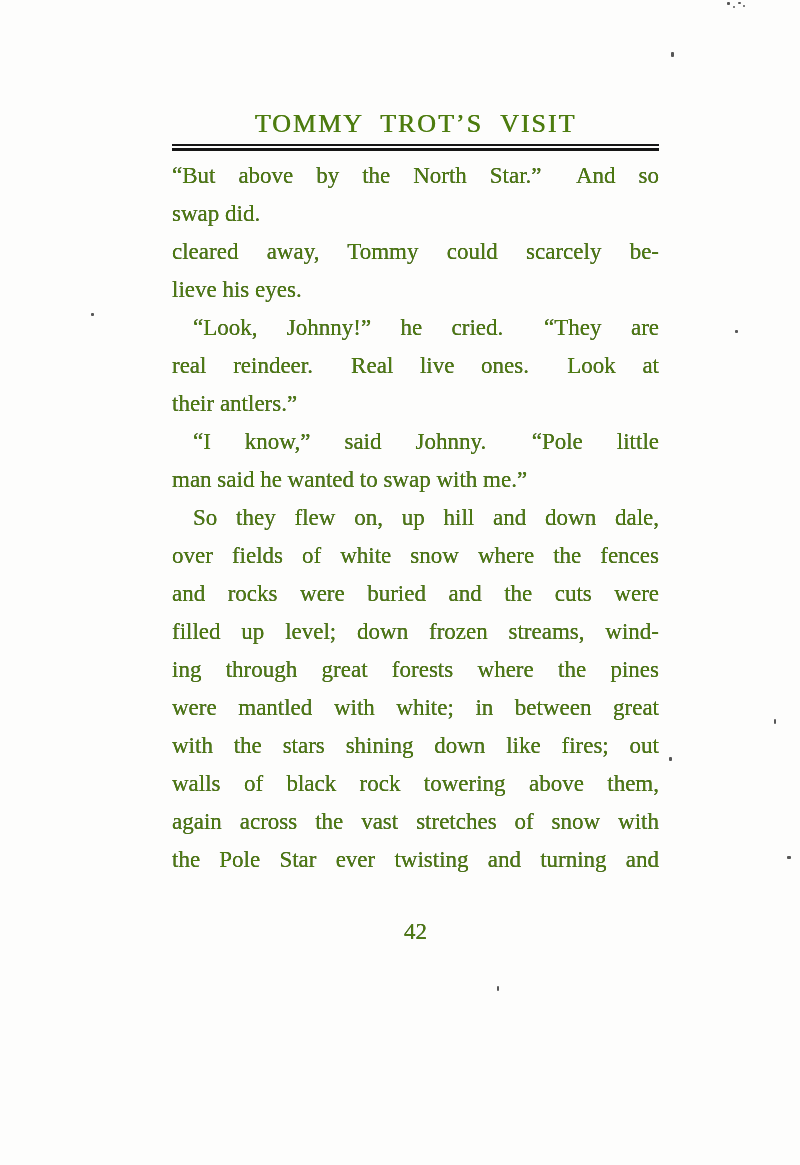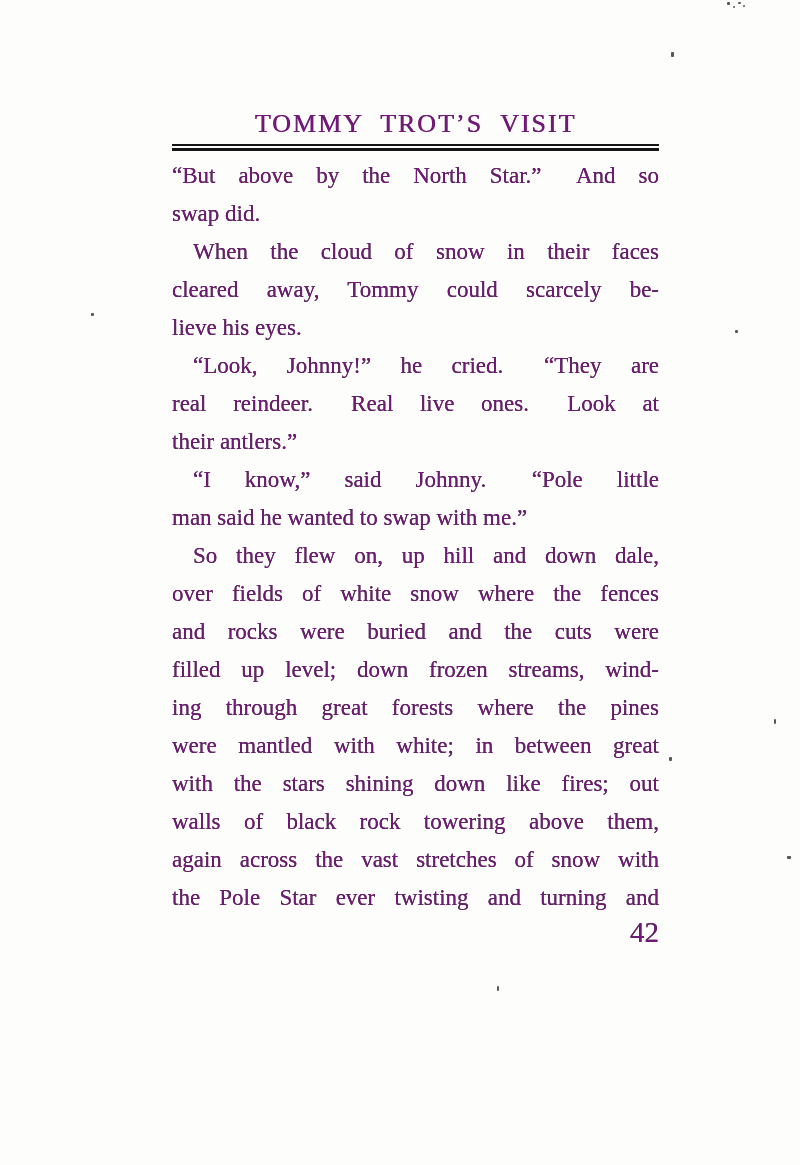--- a/index.html
+++ b/index.html
@@ -6,21 +6,21 @@
     margin: 0;
     padding: 0;
     background: #ffffff;
   }
   .page {
     position: relative;
     width: 800px;
     height: 1165px;
     background: #fdfdfc;
     font-family: "Liberation Serif", serif;
-    color: #701a75;
+    color: #4d7c0f;
     overflow: hidden;
   }
   .content {
     position: absolute;
     left: 172px;
     top: 0;
     width: 487px;
     height: 100%;
   }
   .header-title {
@@ -71,22 +71,22 @@
     text-justify: inter-word;
   }
   .line.indent {
     text-indent: 21px;
   }
   .page-number {
     position: absolute;
     top: 913px;
     left: 0;
     width: 100%;
-    text-align: right;
-    font-size: 29px;
+    text-align: center;
+    font-size: 23px;
     line-height: 38px;
     text-shadow: 0 0 0.6px rgba(15,15,15,0.85);
   }
   .speck {
     position: absolute;
     background: #3a3a3a;
     border-radius: 1px;
     opacity: 0.85;
   }
 </style>
@@ -114,21 +114,20 @@
     <h1 class="header-title">TOMMY TROT’S VISIT</h1>
 
     <div class="double-rule">
       <div class="rule-top"></div>
       <div class="rule-bottom"></div>
     </div>
 
     <div class="body-text" id="body-text">
         <div class="line fill">“But above by the North Star.”  And so</div>
         <div class="line">swap did.</div>
-        <div class="line fill indent">When the cloud of snow in their faces</div>
         <div class="line fill">cleared away, Tommy could scarcely be-</div>
         <div class="line">lieve his eyes.</div>
         <div class="line fill indent">“Look, Johnny!” he cried.  “They are</div>
         <div class="line fill">real reindeer.  Real live ones.  Look at</div>
         <div class="line">their antlers.”</div>
         <div class="line fill indent">“I know,” said Johnny.  “Pole little</div>
         <div class="line">man said he wanted to swap with me.”</div>
         <div class="line fill indent">So they flew on, up hill and down dale,</div>
         <div class="line fill">over fields of white snow where the fences</div>
         <div class="line fill">and rocks were buried and the cuts were</div>

